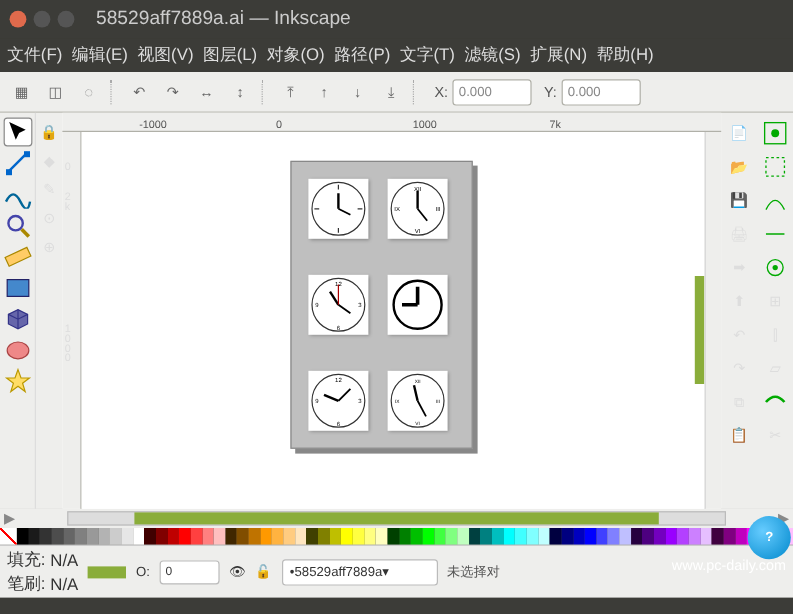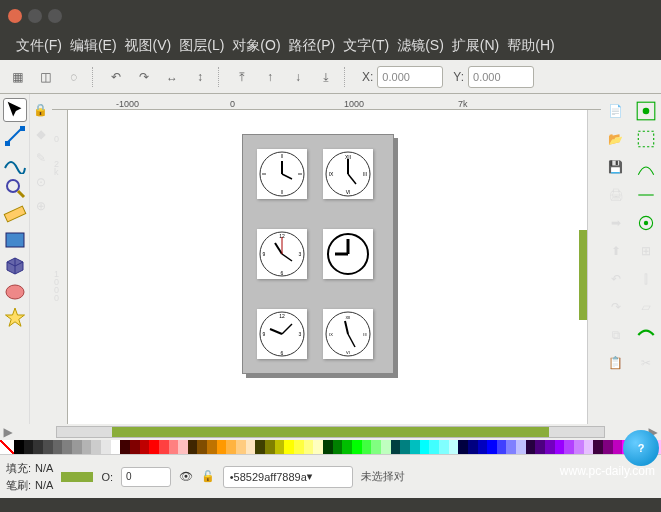--- a/index.html
+++ b/index.html
@@ -3,21 +3,21 @@
 <meta charset="utf-8">
 <style>
   * { box-sizing: border-box; margin: 0; padding: 0; font-family: sans-serif; }
   body { width: 661px; height: 512px; background: #3c3c38; overflow: hidden; font-size: 12px; color: #ddd; }
   .titlebar { height: 32px; background: #3c3c38; display: flex; align-items: center; padding: 0 8px; }
   .winbtn { width: 14px; height: 14px; border-radius: 50%; margin-right: 6px; display: inline-block; }
   .close-w { background: #e06a4c; }
   .min-w { background: #555; }
   .max-w { background: #555; }
   .title-text { margin-left: 12px; font-size: 16px; color: #ccc; }
-  .menubar { height: 28px; background: #3c3c38; display: flex; align-items: center; padding: 0 16px; gap: 8px; }
+  .menubar { height: 28px; background: #3c3c38; display: flex; align-items: center; padding: 0 6px; gap: 8px; }
   .menu-item { font-size: 14px; color: #ddd; cursor: pointer; }
   .toolbar { height: 34px; background: #eeeeec; display: flex; align-items: center; padding: 0 6px; gap: 4px; border-bottom: 1px solid #b0b0a8; }
   .tbtn { width: 24px; height: 24px; display: flex; align-items: center; justify-content: center; color: #666; }
   .sep { width: 6px; height: 20px; border-left: 1px dotted #aaa; margin: 0 2px; }
   .num-field { width: 66px; height: 22px; background: #fff; border: 1px solid #b0b0a8; border-radius: 3px; font-size: 11px; color: #888; padding: 0 4px; display: flex; align-items: center; }
   .coord-label { font-size: 12px; color: #555; margin-left: 6px; }
   .workspace { height: 330px; background: #eeeeec; display: flex; }
   .ltools { width: 30px; background: #eeeeec; display: flex; flex-direction: column; gap: 2px; padding-top: 4px; align-items: center; border-right: 1px solid #ddd; }
   .ltool { width: 24px; height: 24px; display: flex; align-items: center; justify-content: center; }
   .ltool.sel { border: 1px solid #888; background: #fff; border-radius: 3px; }
@@ -45,37 +45,38 @@
   .ricon { width: 22px; height: 22px; display:flex;align-items:center;justify-content:center; }
   .hscroll-row { height: 16px; background: #eeeeec; display: flex; align-items: center; }
   .hscroll-arrow { width: 16px; display:flex;align-items:center;justify-content:center;color:#888; }
   .hscroll-track { flex:1; height: 12px; background: #ddd; margin: 0 40px; position: relative; border: 1px solid #bbb; }
   .hscroll-thumb { position: absolute; left: 10%; width: 80%; height: 100%; background: #8aad3a; }
   .palette { height: 14px; display: flex; }
   .sw { flex: 1; height: 14px; }
   .none-sw { width: 14px; height: 14px; background: #fff; position: relative; }
   .none-sw::after { content:''; position:absolute; left:0; top:0; right:0; bottom:0; background: linear-gradient(45deg, transparent 45%, red 45%, red 55%, transparent 55%); }
   .statusbar { height: 44px; background: #eeeeec; display: flex; align-items: center; padding: 0 6px; gap: 8px; color: #333; font-size: 11px; border-top: 1px solid #ccc; position: relative; }
-  .fill-stroke { display: flex; flex-direction: column; font-size: 11px; gap: 2px; }
+  .fill-stroke { display: flex; flex-direction: column; font-size: 14px; gap: 2px; }
   .fs-row { display: flex; gap: 4px; align-items: center; }
   .fs-sample { width: 32px; height: 10px; background: #8aad3a; }
   .layer-combo { height: 22px; background: #fff; border: 1px solid #bbb; border-radius: 3px; padding: 0 6px; display: flex; align-items: center; font-size: 11px; color: #333; width: 130px; }
   .watermark { position: absolute; right: 6px; bottom: 20px; font-size: 12px; color: #fff; }
   .brand { position: absolute; right: 2px; bottom: 32px; display:flex; align-items:center; gap: 4px; }
   .brand-circle { width: 36px; height: 36px; border-radius: 50%; background: radial-gradient(circle at 35% 35%, #6cf, #08c); display:flex;align-items:center;justify-content:center;color:#fff;font-weight:bold; }
   .brand-text { background: linear-gradient(#3bf,#08c); color: #fff; padding: 4px 8px; border-radius: 4px; font-weight: bold; font-size: 16px; }
   .opacity-field { width: 50px; height: 20px; background: #fff; border: 1px solid #bbb; border-radius: 3px; display:flex;align-items:center;padding:0 4px;font-size:10px;color:#333; }
 </style>
 </head>
 <body>
 
 <div class="titlebar">
   <span class="winbtn close-w"></span>
   <span class="winbtn min-w"></span>
   <span class="winbtn max-w"></span>
+  <span class="title-text">58529aff7889a.ai — Inkscape</span>
 </div>
 
 <div class="menubar">
   <span class="menu-item">文件(F)</span>
   <span class="menu-item">编辑(E)</span>
   <span class="menu-item">视图(V)</span>
   <span class="menu-item">图层(L)</span>
   <span class="menu-item">对象(O)</span>
   <span class="menu-item">路径(P)</span>
   <span class="menu-item">文字(T)</span>

